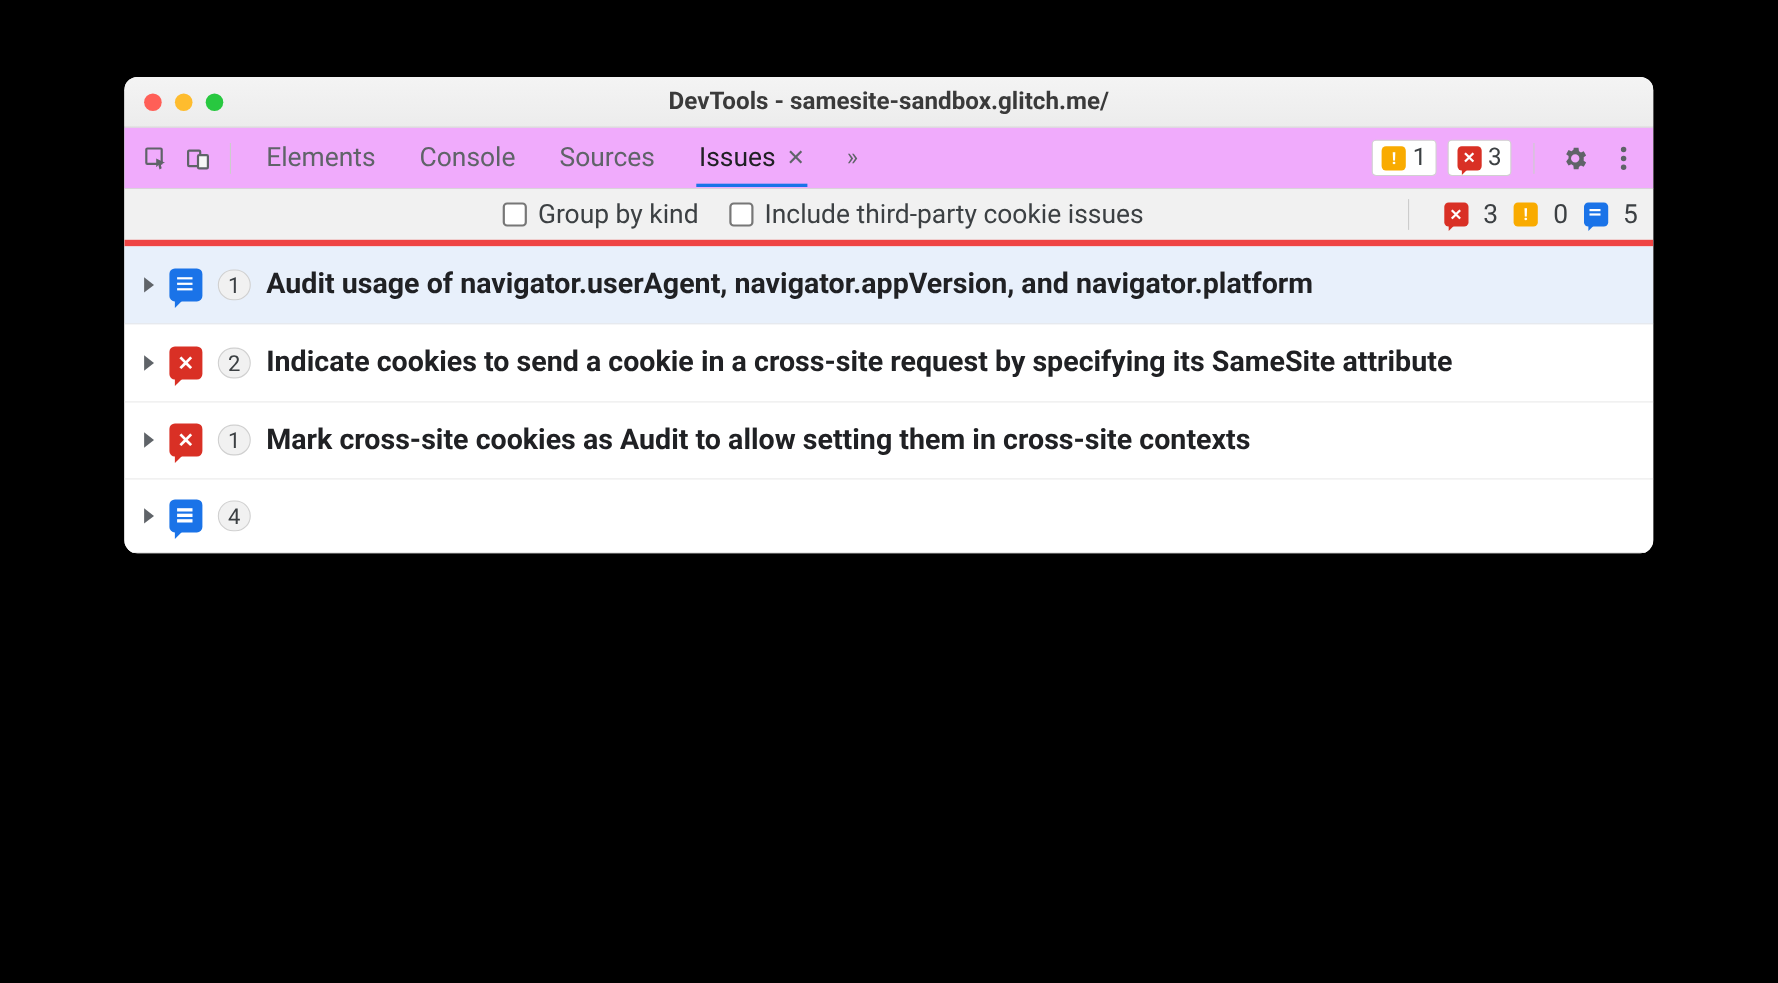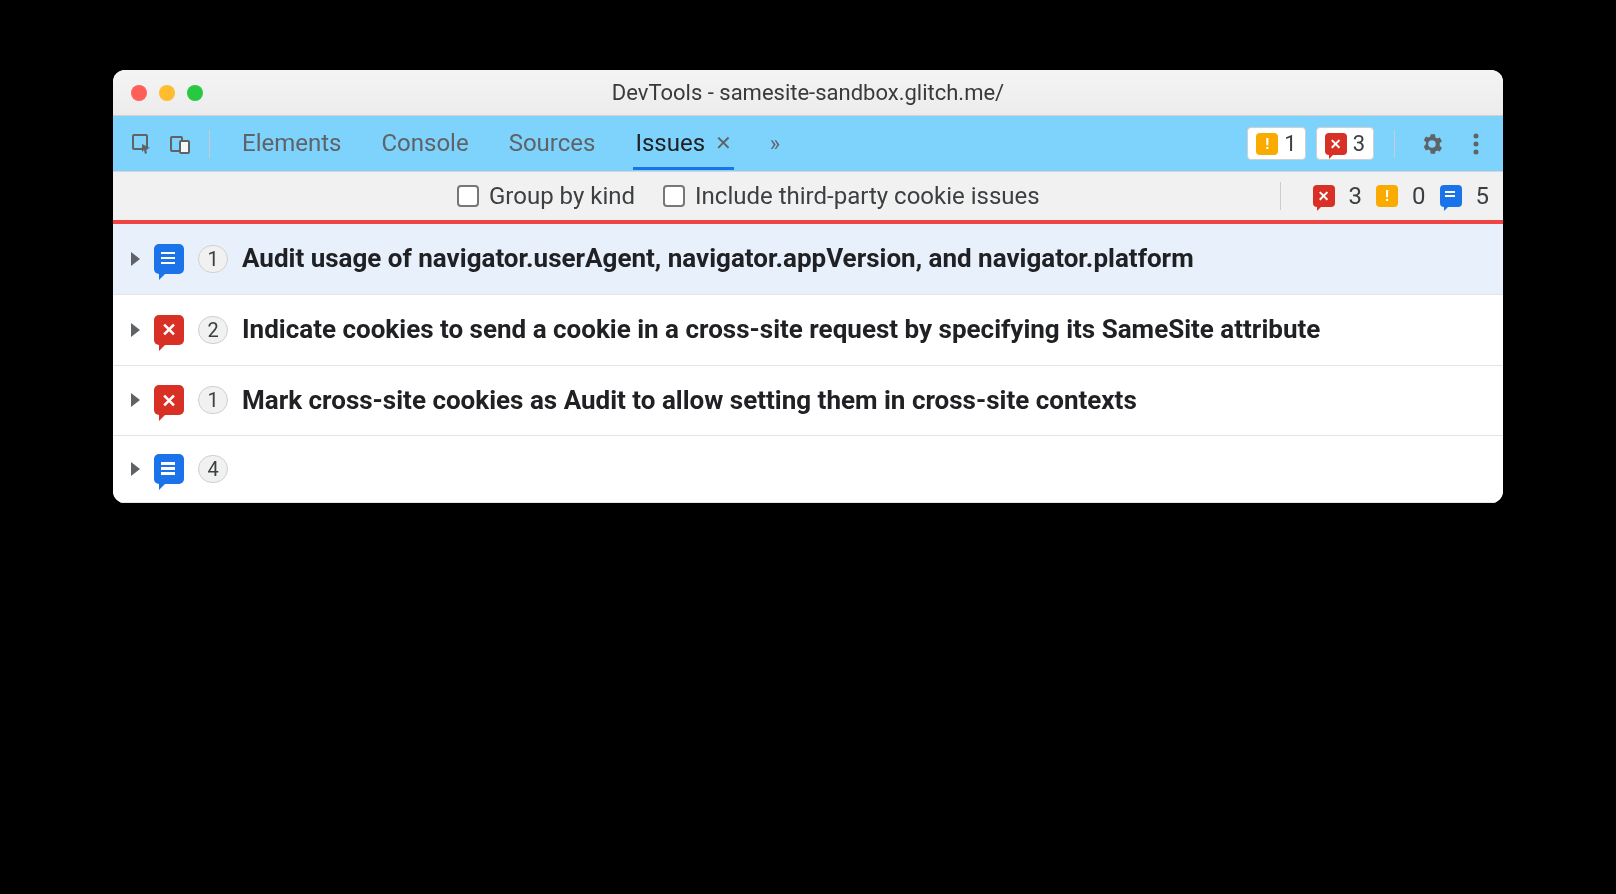--- a/index.html
+++ b/index.html
@@ -38,30 +38,30 @@
   .traffic span {
     width: 16px; height: 16px; border-radius: 50%;
     display: inline-block;
   }
   .tl-close { background:#ff5f57; }
   .tl-min   { background:#febc2e; }
   .tl-max   { background:#28c840; }
   .title {
     flex: 1;
     text-align: center;
-    font-weight: 400;
+    font-weight: 700;
     font-size: 22px;
     color: #3a3a3a;
   }
   .toolbar {
     height: 56px;
     display: flex;
     align-items: center;
     border-bottom: 1px solid #d6d6d6;
-    background: #7dd3fc;
+    background: #f0abfc;
     padding: 0 10px;
   }
   .tool-ic {
     width: 38px; height: 38px;
     display: flex; align-items:center; justify-content:center;
     color:#5f6368; cursor:pointer;
   }
   .vsep { width:1px; height:28px; background:#ccc; margin:0 10px; }
   .tabs { display:flex; gap: 36px; margin-left: 20px; align-items:center; flex:1; }
   .tab {
@@ -118,21 +118,21 @@
   .ic-err .speech-tail { color:#d93025; }
   .ic-chat .speech-tail { color:#1a73e8; }
   .ic-err, .ic-chat { position:relative; }
   .gear, .kebab {
     width:34px; height:34px; display:flex; align-items:center; justify-content:center;
     color:#5f6368; cursor:pointer;
   }
   .filterbar {
     height:52px;
     background:#f1f1f1;
-    border-bottom:4px solid #ef4444;
+    border-bottom:6px solid #ef4444;
     display:flex; align-items:center; justify-content:flex-end;
     padding: 0 14px; gap:22px;
     font-size:24px; color:#3c4043;
   }
   .filterbar .left { display:flex; gap:28px; margin-right:auto; margin-left:330px;}
   .chk {
     display:flex; align-items:center; gap:10px; cursor:pointer;
   }
   .chk .box {
     width:22px; height:22px; border:2px solid #777; border-radius:4px;

